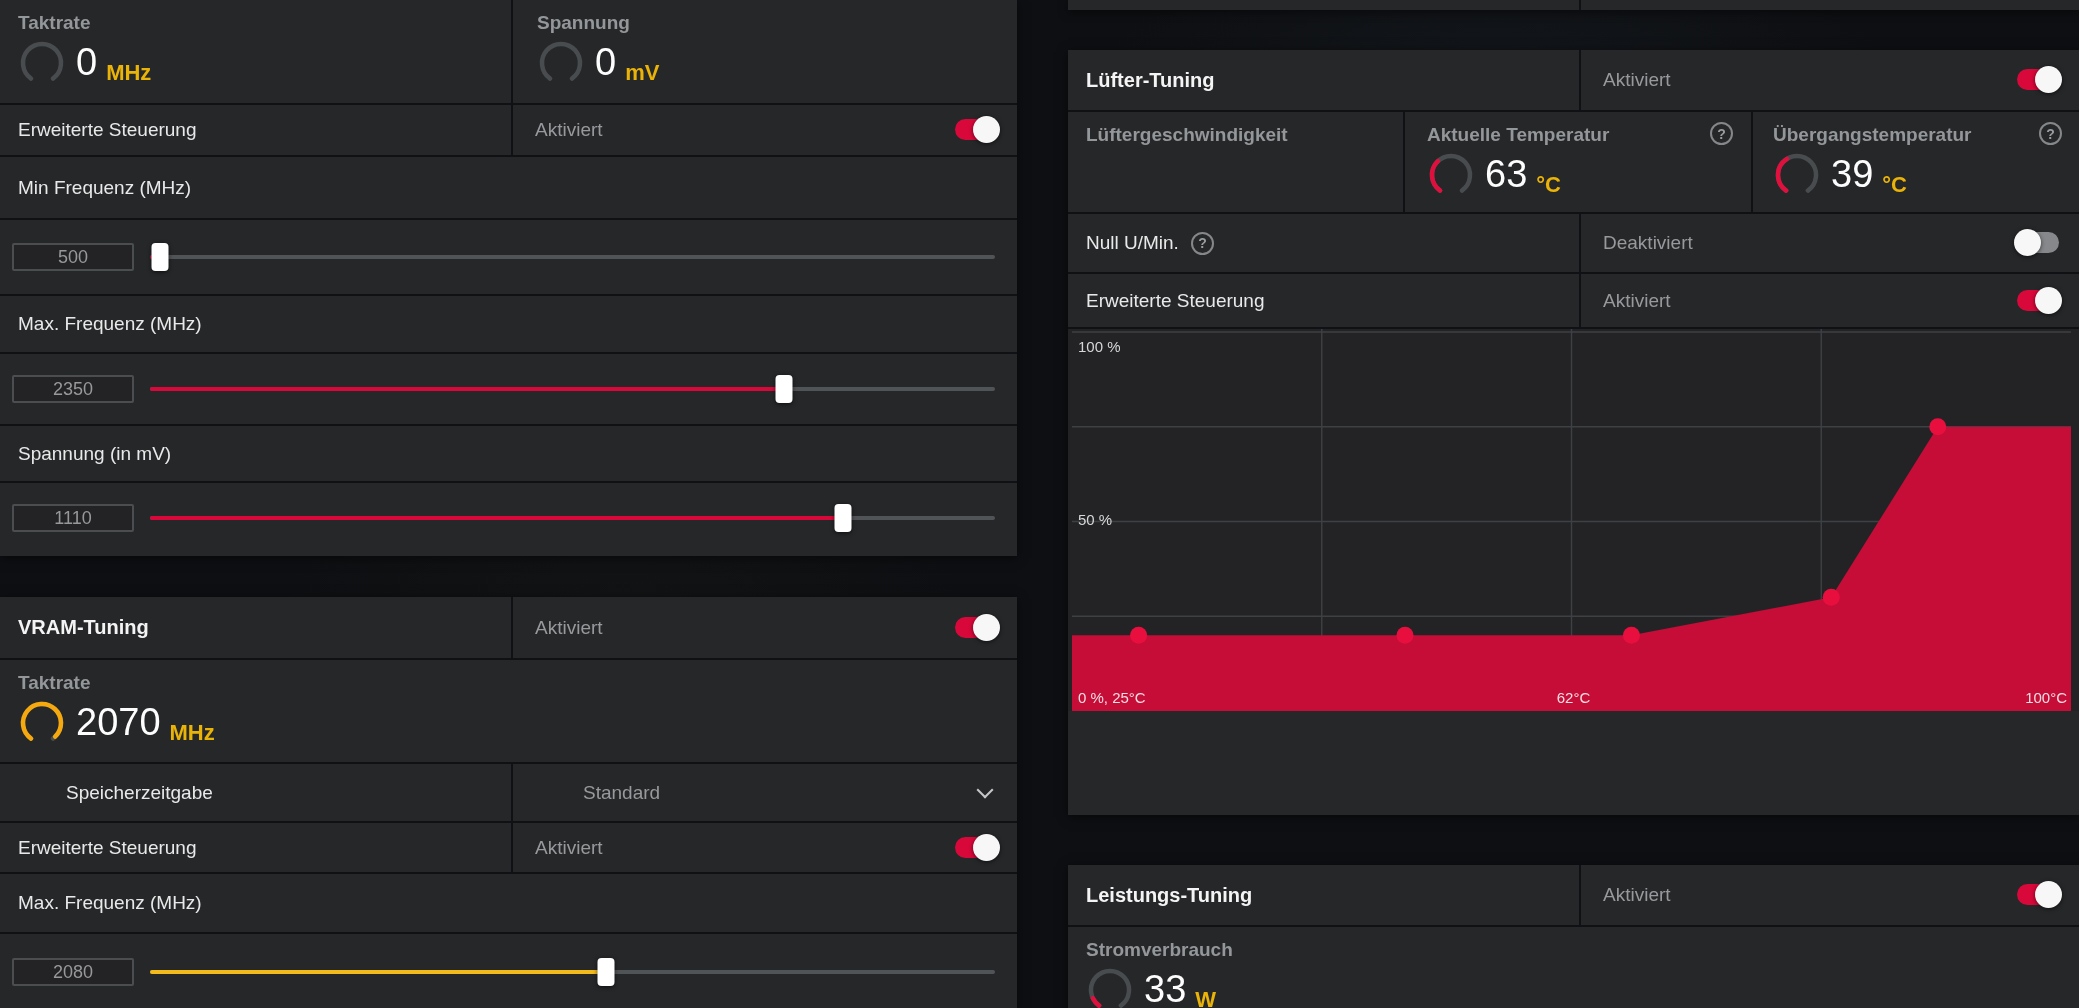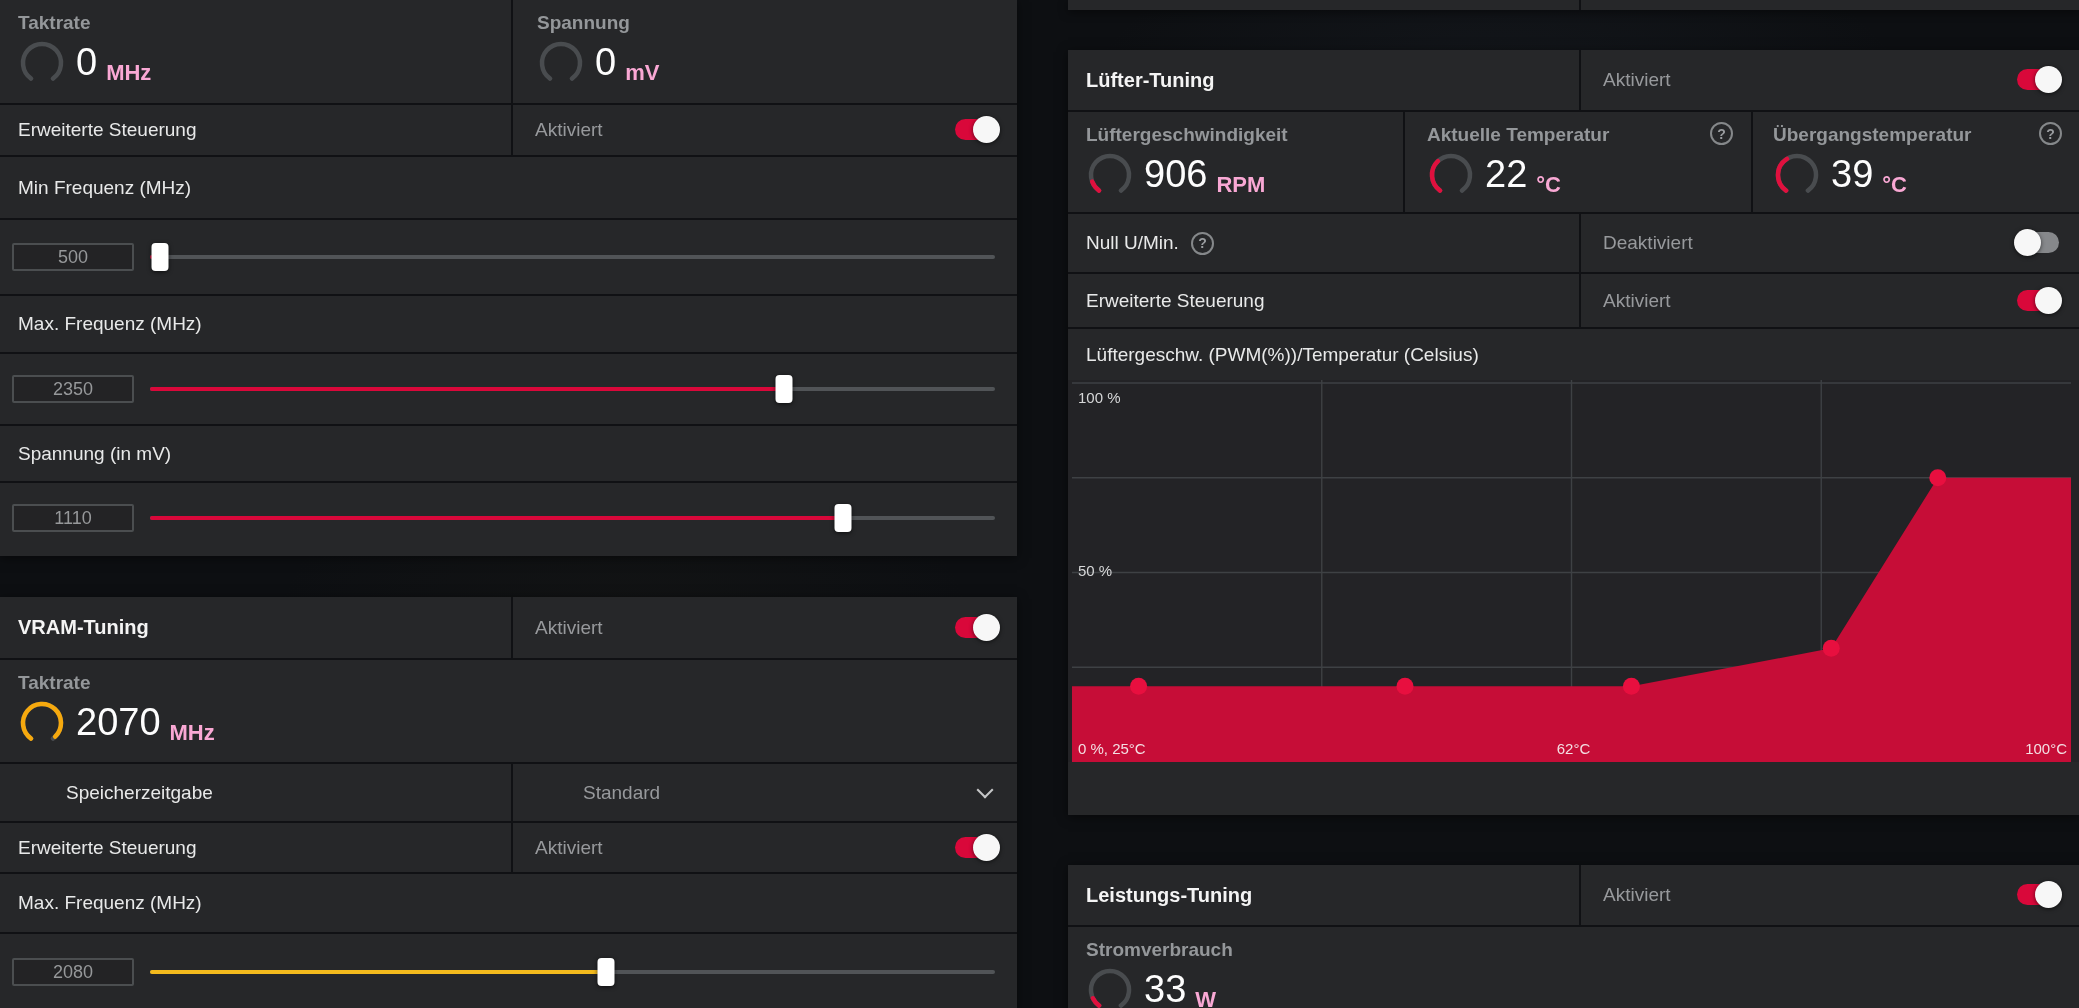--- a/index.html
+++ b/index.html
@@ -21,21 +21,21 @@
   .state-txt{ font-size:19px; color:#97999c; }
   .cell-label{ font-size:19px; font-weight:bold; color:#94979a; }
   .bold-title{ font-size:20px; font-weight:bold; color:#f4f4f4; }
   .pad{ padding-left:18px;border-radius:26px; }
 
   
   .gauge-cell{ position:relative; height:100%; padding:12px 0 0 18px; }
   .gauge-line{ display:flex; align-items:center; margin-top:4px; }
   .gauge{ width:48px; height:48px; display:inline-block; }
   .big-value{ font-size:38px; color:#fdfdfd; margin-left:10px; letter-spacing:0; }
-  .unit{ font-size:22px; font-weight:bold; color:#f9a8d4; margin-left:9px; margin-top:21px; }
+  .unit{ font-size:22px; font-weight:bold; color:#eab308; margin-left:9px; margin-top:21px; }
 
   
   .toggle{ position:absolute; right:20px; top:50%; margin-top:-11px; width:42px; height:21px;
            border-radius:11px; background:#d9083a; cursor:pointer; }
   .toggle .knob{ position:absolute; right:-3px; top:-3px; width:27px; height:27px; border-radius:50%;
                  background:#f7f7f7; box-shadow:0 1px 4px rgba(0,0,0,.6); }
   .toggle.off{ background:#86888b; }
   .toggle.off .knob{ left:-3px; right:auto; }
 
   
@@ -234,39 +234,31 @@
       <span class="state-txt">Aktiviert</span>
       <span class="toggle">
           <span class="knob"></span>
         </span>
     </div>
   </div>
   <div class="hsep"></div>
   <div class="row" style="height:100px;">
     <div class="gauge-cell" style="width:335px;">
       <div class="cell-label">Lüftergeschwindigkeit</div>
-      <div class="gauge-line">
-        <span class="gauge"><svg width="48" height="48" viewBox="0 0 48 48">
-              <path d="M 13.10 40.56 A 19 19 0 1 1 34.90 40.56" fill="none" stroke="#494c4f" stroke-width="4.5" stroke-linecap="round"></path>
-              <path d="M 13.10 40.56 A 19 19 0 0 1 6.17 31.56" fill="none" stroke="#e0103e" stroke-width="4.5" stroke-linecap="round"></path>
-            </svg></span>
-        <span class="big-value">906</span>
-        <span class="unit">RPM</span>
-      </div>
     </div>
     <div class="vdiv" style="left:335px;"></div>
     <div class="gauge-cell" style="width:346px; padding-left:24px;">
       <div class="cell-label">Aktuelle Temperatur</div>
       <span class="help" style="position:absolute; right:16px; top:10px;">?</span>
       <div class="gauge-line">
         <span class="gauge"><svg width="48" height="48" viewBox="0 0 48 48">
               <path d="M 13.10 40.56 A 19 19 0 1 1 34.90 40.56" fill="none" stroke="#494c4f" stroke-width="4.5" stroke-linecap="round"></path>
               <path d="M 13.10 40.56 A 19 19 0 0 1 10.92 11.22" fill="none" stroke="#e0103e" stroke-width="4.5" stroke-linecap="round"></path>
             </svg></span>
-        <span class="big-value">22</span>
+        <span class="big-value">63</span>
         <span class="unit">°C</span>
       </div>
     </div>
     <div class="vdiv" style="left:683px;"></div>
     <div class="gauge-cell" style="flex:1; padding-left:24px;">
       <div class="cell-label">Übergangstemperatur</div>
       <span class="help" style="position:absolute; right:17px; top:10px;">?</span>
       <div class="gauge-line">
         <span class="gauge"><svg width="48" height="48" viewBox="0 0 48 48">
               <path d="M 13.10 40.56 A 19 19 0 1 1 34.90 40.56" fill="none" stroke="#494c4f" stroke-width="4.5" stroke-linecap="round"></path>
@@ -296,23 +288,20 @@
     <div class="left-cell lbl">Erweiterte Steuerung</div>
     <div class="vdiv" style="left:511px;"></div>
     <div class="state-cell">
       <span class="state-txt">Aktiviert</span>
       <span class="toggle">
           <span class="knob"></span>
         </span>
     </div>
   </div>
   <div class="hsep"></div>
-  <div class="row pad lbl" style="height:51px;">
-    <span>Lüftergeschw. (PWM(%))/Temperatur (Celsius)</span>
-  </div>
   <div class="chart" id="fan-chart" style="height:382px;">
       <svg viewBox="0 0 999 382" preserveAspectRatio="none">
         <line x1="249.75" y1="0" x2="249.75" y2="382" stroke="#3e4144" stroke-width="1.4"></line>
         <line x1="499.5" y1="0" x2="499.5" y2="382" stroke="#3e4144" stroke-width="1.4"></line>
         <line x1="749.25" y1="0" x2="749.25" y2="382" stroke="#3e4144" stroke-width="1.4"></line>
         <line x1="0" y1="287.25" x2="999" y2="287.25" stroke="#3e4144" stroke-width="1.4"></line>
         <line x1="0" y1="192.5" x2="999" y2="192.5" stroke="#3e4144" stroke-width="1.4"></line>
         <line x1="0" y1="97.75" x2="999" y2="97.75" stroke="#3e4144" stroke-width="1.4"></line>
         <line x1="0" y1="3" x2="999" y2="3" stroke="#3e4144" stroke-width="1.4"></line>
         <polygon points="0,306.2 66.6,306.2 333,306.2 559.44,306.2 759.24,268.3 865.8000000000001,97.75 999,97.75 999,382 0,382" fill="#c60d37"></polygon>

